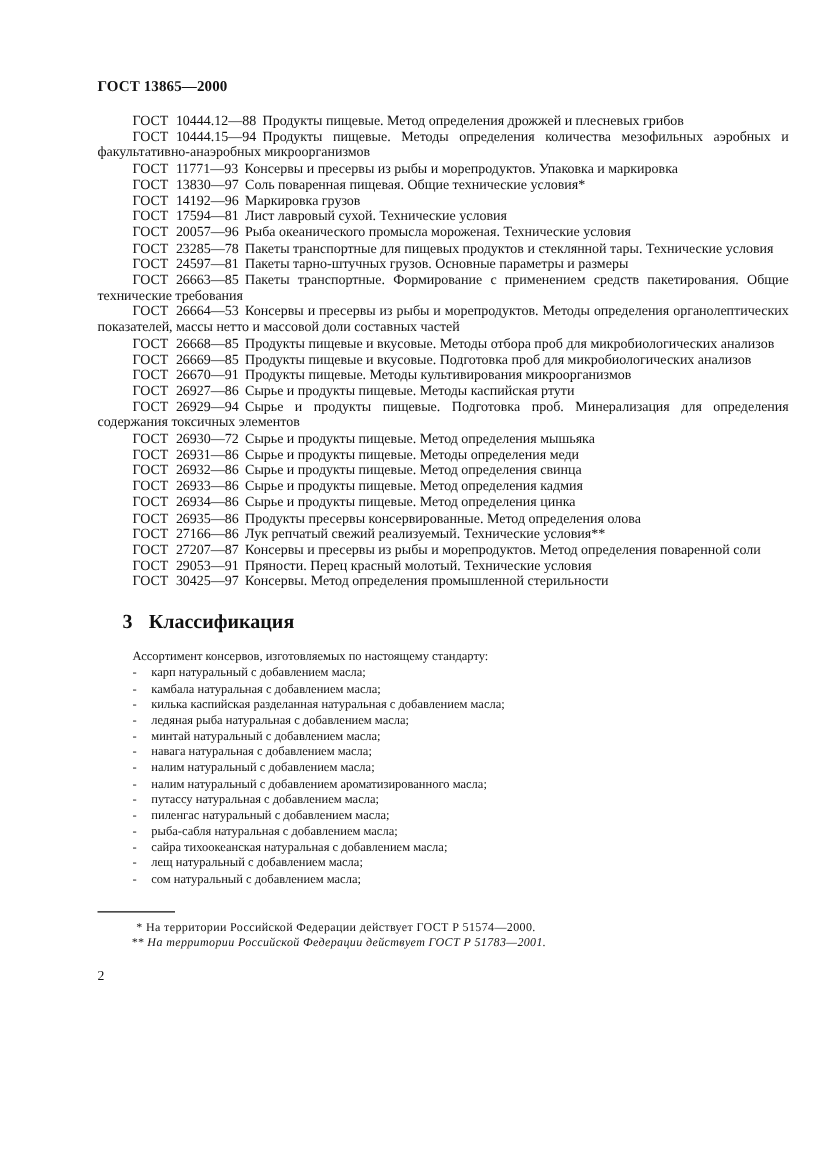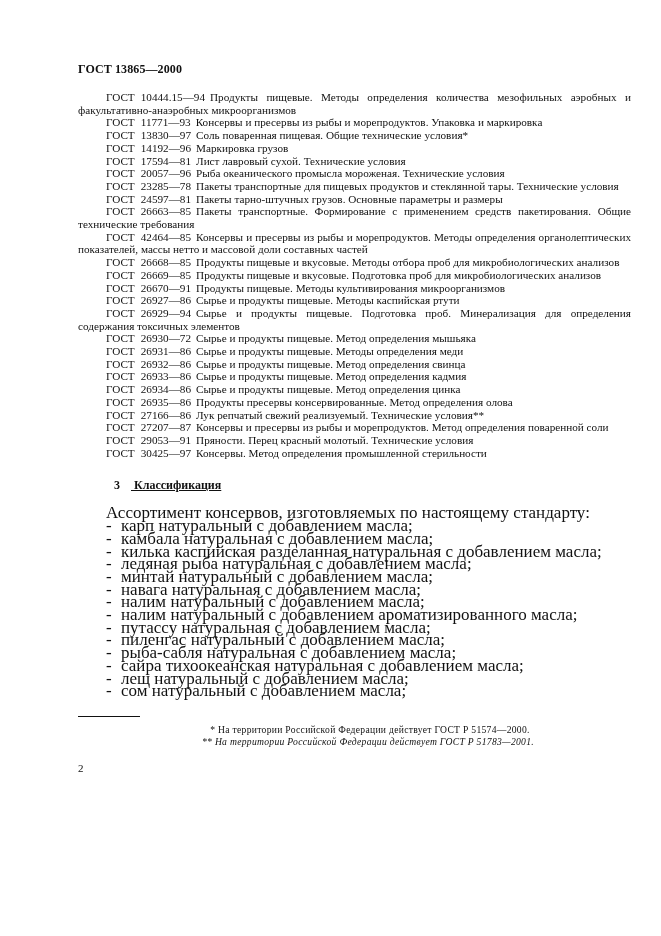--- a/index.html
+++ b/index.html
@@ -43,31 +43,30 @@
     .ref .num {
       display: inline;
       margin-left: 6px;
     }
     .ref .title {
       display: inline;
       margin-left: 5px;
     }
     .section-title {
       font-weight: bold;
-      font-size: 12px;
+      font-size: 16px;
       line-height: 14px;
-      margin: 19px 0 15px 36px;
-      text-decoration: underline;
+      margin: 19px 0 15px 20px;
     }
     .section-title .sec-num {
       display: inline-block;
       width: 17px;
     }
     .body-text {
-      font-size: 17px;
+      font-size: 10px;
       line-height: 12.7px;
     }
     .intro {
       margin: 0 0 0 28px;
     }
     .bullets {
       list-style: none;
       padding: 0;
       margin: 0 0 0 28px;
     }
@@ -85,46 +84,46 @@
       border-top: 1px solid #111;
       margin: 18px 0 7px 0;
     }
     .footnotes {
       font-size: 9.6px;
       line-height: 12px;
       letter-spacing: 0.3px;
     }
     .footnote {
       margin: 0;
-      text-align: center;
     }
     .footnote.fn1 { padding-left: 31px; }
     .footnote.fn2 { padding-left: 27px; font-style: italic; }
     .page-number {
       font-size: 11px;
       margin-top: 14px;
     }
   </style>
 </head>
 <body>
 
 <div class="page">
   <div class="doc-header">ГОСТ 13865—2000</div>
 
   <div class="refs" id="refs">
+      <p class="ref"><span class="code">ГОСТ</span><span class="num">10444.12—88</span><span class="title">Продукты пищевые. Метод определения дрожжей и плесневых грибов</span></p>
       <p class="ref"><span class="code">ГОСТ</span><span class="num">10444.15—94</span><span class="title">Продукты пищевые. Методы определения количества мезофильных аэробных и факультативно-анаэробных микроорганизмов</span></p>
       <p class="ref"><span class="code">ГОСТ</span><span class="num">11771—93</span><span class="title">Консервы и пресервы из рыбы и морепродуктов. Упаковка и маркировка</span></p>
       <p class="ref"><span class="code">ГОСТ</span><span class="num">13830—97</span><span class="title">Соль поваренная пищевая. Общие технические условия*</span></p>
       <p class="ref"><span class="code">ГОСТ</span><span class="num">14192—96</span><span class="title">Маркировка грузов</span></p>
       <p class="ref"><span class="code">ГОСТ</span><span class="num">17594—81</span><span class="title">Лист лавровый сухой. Технические условия</span></p>
       <p class="ref"><span class="code">ГОСТ</span><span class="num">20057—96</span><span class="title">Рыба океанического промысла мороженая. Технические условия</span></p>
       <p class="ref"><span class="code">ГОСТ</span><span class="num">23285—78</span><span class="title">Пакеты транспортные для пищевых продуктов и стеклянной тары. Технические условия</span></p>
       <p class="ref"><span class="code">ГОСТ</span><span class="num">24597—81</span><span class="title">Пакеты тарно-штучных грузов. Основные параметры и размеры</span></p>
       <p class="ref"><span class="code">ГОСТ</span><span class="num">26663—85</span><span class="title">Пакеты транспортные. Формирование с применением средств пакетирования. Общие технические требования</span></p>
-      <p class="ref"><span class="code">ГОСТ</span><span class="num">42464—85</span><span class="title">Консервы и пресервы из рыбы и морепродуктов. Методы определения органолептических показателей, массы нетто и массовой доли составных частей</span></p>
+      <p class="ref"><span class="code">ГОСТ</span><span class="num">26664—53</span><span class="title">Консервы и пресервы из рыбы и морепродуктов. Методы определения органолептических показателей, массы нетто и массовой доли составных частей</span></p>
       <p class="ref"><span class="code">ГОСТ</span><span class="num">26668—85</span><span class="title">Продукты пищевые и вкусовые. Методы отбора проб для микробиологических анализов</span></p>
       <p class="ref"><span class="code">ГОСТ</span><span class="num">26669—85</span><span class="title">Продукты пищевые и вкусовые. Подготовка проб для микробиологических анализов</span></p>
       <p class="ref"><span class="code">ГОСТ</span><span class="num">26670—91</span><span class="title">Продукты пищевые. Методы культивирования микроорганизмов</span></p>
       <p class="ref"><span class="code">ГОСТ</span><span class="num">26927—86</span><span class="title">Сырье и продукты пищевые. Методы каспийская ртути</span></p>
       <p class="ref"><span class="code">ГОСТ</span><span class="num">26929—94</span><span class="title">Сырье и продукты пищевые. Подготовка проб. Минерализация для определения содержания токсичных элементов</span></p>
       <p class="ref"><span class="code">ГОСТ</span><span class="num">26930—72</span><span class="title">Сырье и продукты пищевые. Метод определения мышьяка</span></p>
       <p class="ref"><span class="code">ГОСТ</span><span class="num">26931—86</span><span class="title">Сырье и продукты пищевые. Методы определения меди</span></p>
       <p class="ref"><span class="code">ГОСТ</span><span class="num">26932—86</span><span class="title">Сырье и продукты пищевые. Метод определения свинца</span></p>
       <p class="ref"><span class="code">ГОСТ</span><span class="num">26933—86</span><span class="title">Сырье и продукты пищевые. Метод определения кадмия</span></p>
       <p class="ref"><span class="code">ГОСТ</span><span class="num">26934—86</span><span class="title">Сырье и продукты пищевые. Метод определения цинка</span></p>

